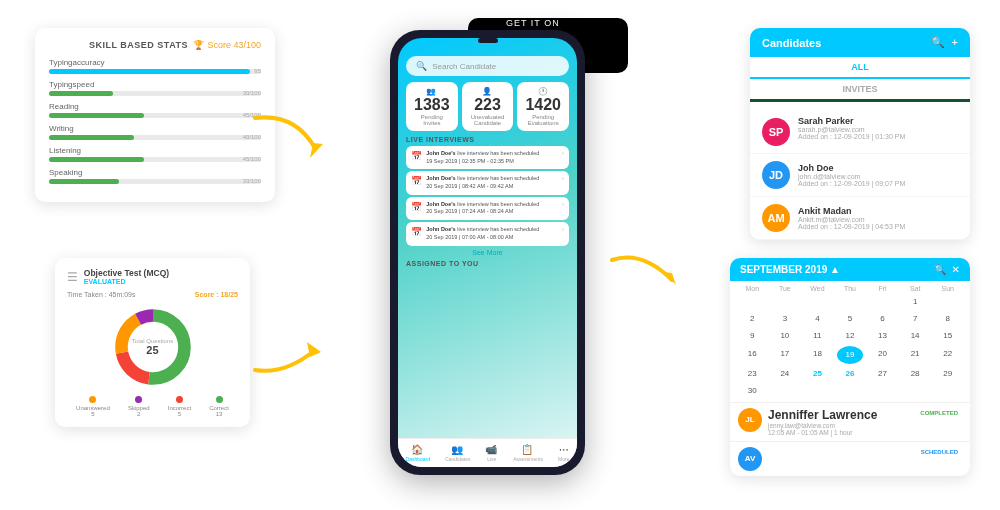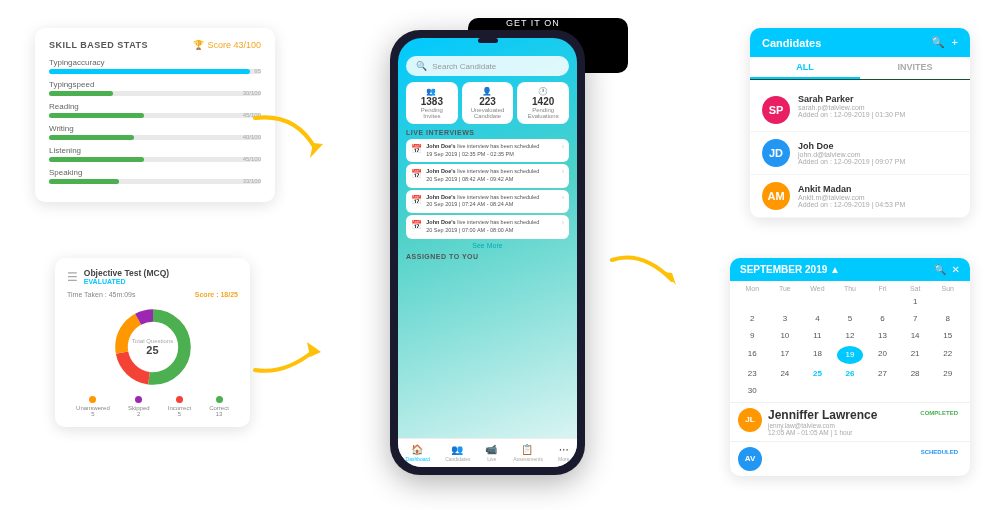--- a/index.html
+++ b/index.html
@@ -109,21 +109,21 @@
       margin: 4px 8px;
     }
     .phone-stat-box {
       flex: 1;
       background: #fff;
       border-radius: 8px;
       padding: 5px 3px;
       text-align: center;
     }
     .phone-stat-box .stat-num {
-      font-size: 10px;
+      font-size: 16px;
       font-weight: 700;
       color: #333;
     }
     .phone-stat-box .stat-lbl {
       font-size: 6px;
       color: #888;
     }
     .phone-stat-box .stat-icon { font-size: 8px; }
 
     .phone-section-title {
@@ -204,20 +204,21 @@
       border-radius: 10px;
       box-shadow: 0 3px 15px rgba(0,0,0,0.12);
       padding: 12px 14px;
       z-index: 5;
     }
     .skill-stats-card .card-header {
       display: flex;
       align-items: center;
       justify-content: space-between;
       margin-bottom: 8px;
+      margin-left: 40px;
     }
     .card-title-sm {
       font-size: 9px;
       font-weight: 700;
       color: #555;
       letter-spacing: 0.5px;
       text-transform: uppercase;
     }
     .score-badge {
       display: flex;
@@ -333,21 +334,22 @@
       padding: 8px 12px;
       display: flex;
       align-items: center;
       justify-content: space-between;
     }
     .candidates-header .title { font-size: 11px; font-weight: 700; color: #fff; }
     .candidates-header .icons { display: flex; gap: 6px; }
     .candidates-header .icon-btn { font-size: 11px; color: #fff; }
     .candidates-tabs {
       display: flex;
-      border-bottom: 1px solid #14532d;
+      border-bottom: 3px solid #14532d;
+      flex-direction: column;
     }
     .cand-tab {
       flex: 1;
       text-align: center;
       padding: 5px;
       font-size: 9px;
       font-weight: 700;
       color: #aaa;
     }
     .cand-tab.active {

